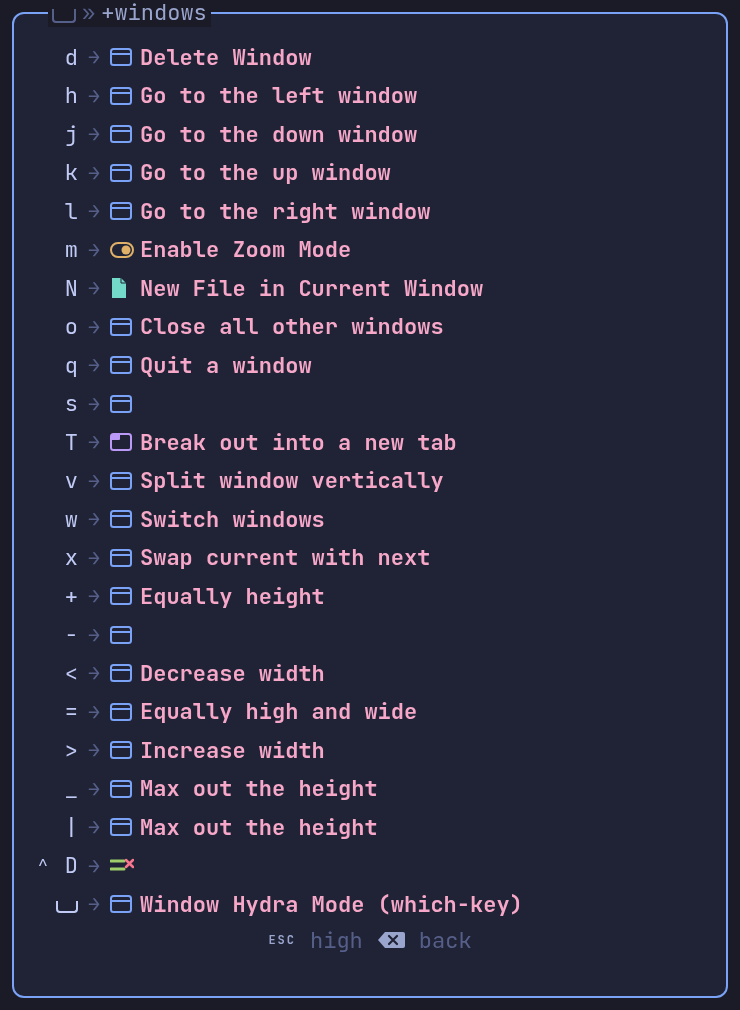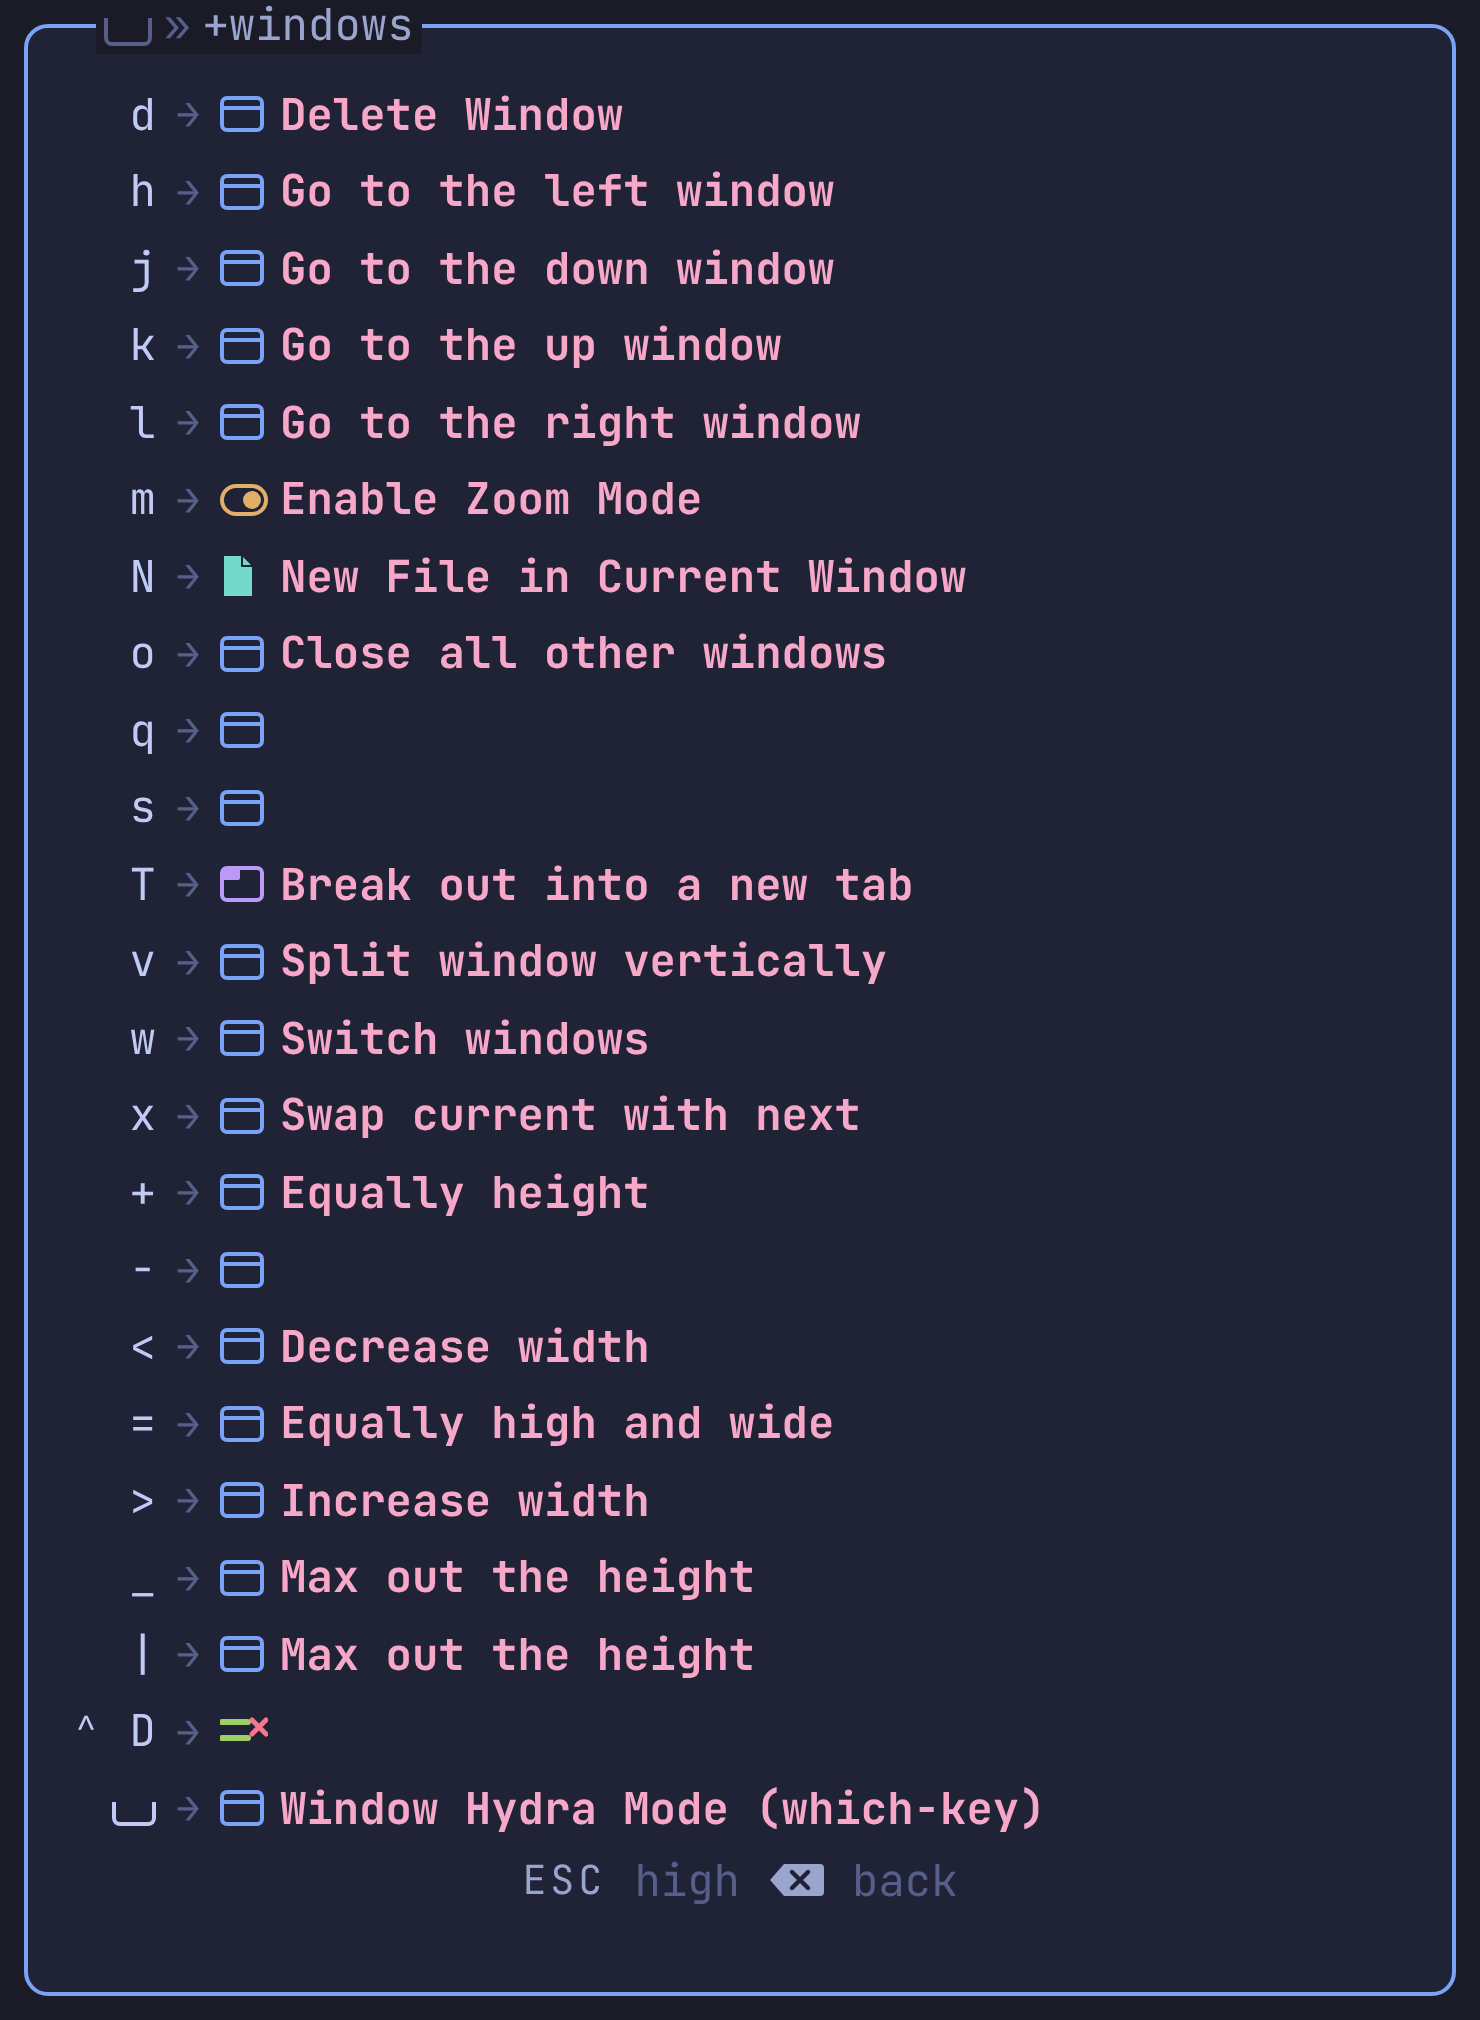--- a/index.html
+++ b/index.html
@@ -91,23 +91,23 @@
     justify-content: center;
     align-items: center;
     gap: 14px;
     margin-top: 2px;
     color: var(--footer-label);
     font-size: 22px;
   }
   .footer .kbd-esc {
     font-variant: small-caps;
     letter-spacing: 2px;
-    font-size: 20px;
+    font-size: 12px;
     color: var(--footer-label);
-    font-weight: 400;
+    font-weight: 700;
     text-align: right;
   }
   .footer .kbd-bs {
     display:inline-flex; align-items:center;
   }
   .footer .lbl { color: var(--arrow-col); }
 </style>
 </head>
 <body>
 
@@ -219,20 +219,21 @@
       <div class="row">
         <div class="caret-col"></div>
         <div class="key">q</div>
         <div class="arrow">→</div>
         <div class="icon">
           <svg width="22" height="18" viewBox="0 0 22 18">
             <rect x="1" y="1" width="20" height="16" rx="2.5" fill="none" stroke="#7aa2f7" stroke-width="2"></rect>
             <line x1="1" y1="6" x2="21" y2="6" stroke="#7aa2f7" stroke-width="2"></line>
           </svg>
         </div>
+        <div class="desc">Quit a window</div>
       </div>
       <div class="row">
         <div class="caret-col"></div>
         <div class="key">s</div>
         <div class="arrow">→</div>
         <div class="icon">
           <svg width="22" height="18" viewBox="0 0 22 18">
             <rect x="1" y="1" width="20" height="16" rx="2.5" fill="none" stroke="#7aa2f7" stroke-width="2"></rect>
             <line x1="1" y1="6" x2="21" y2="6" stroke="#7aa2f7" stroke-width="2"></line>
           </svg>

